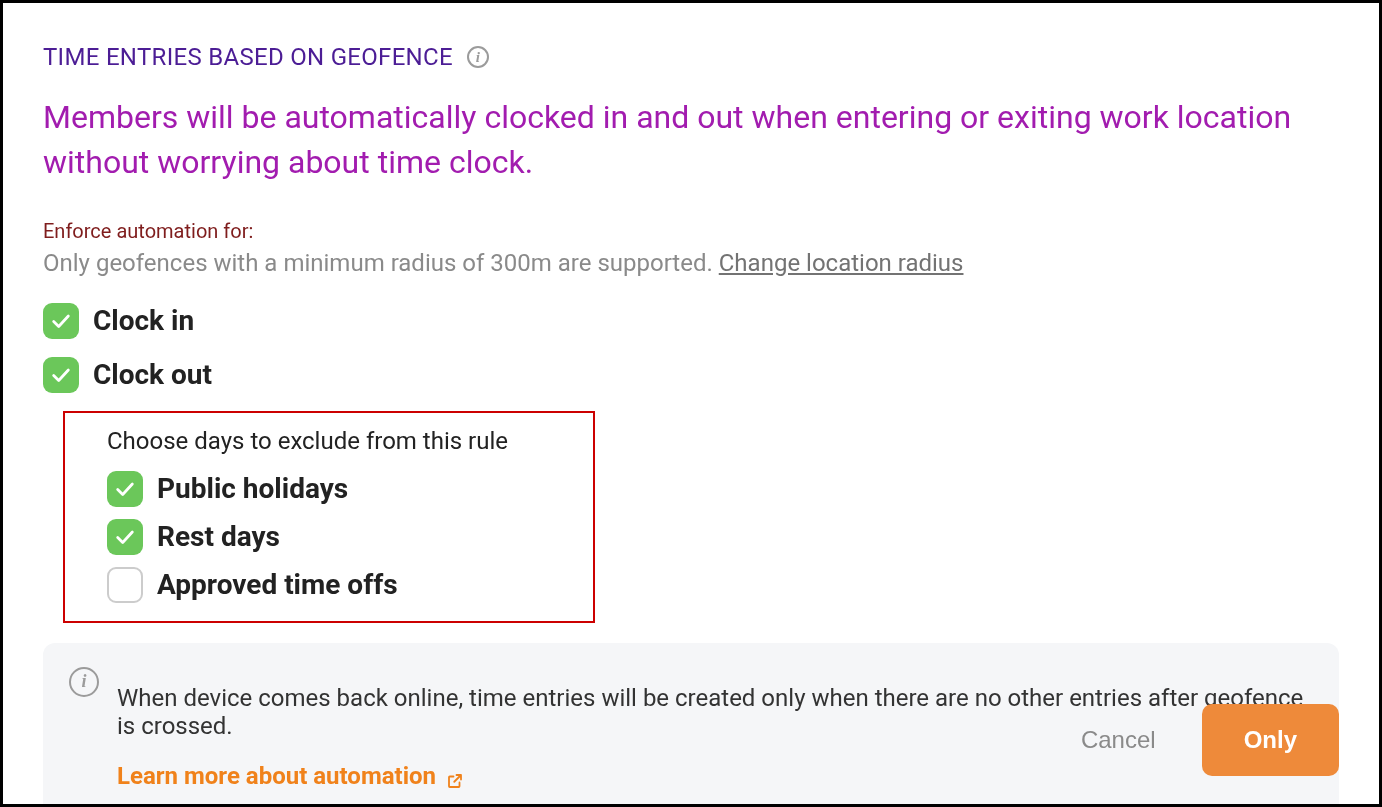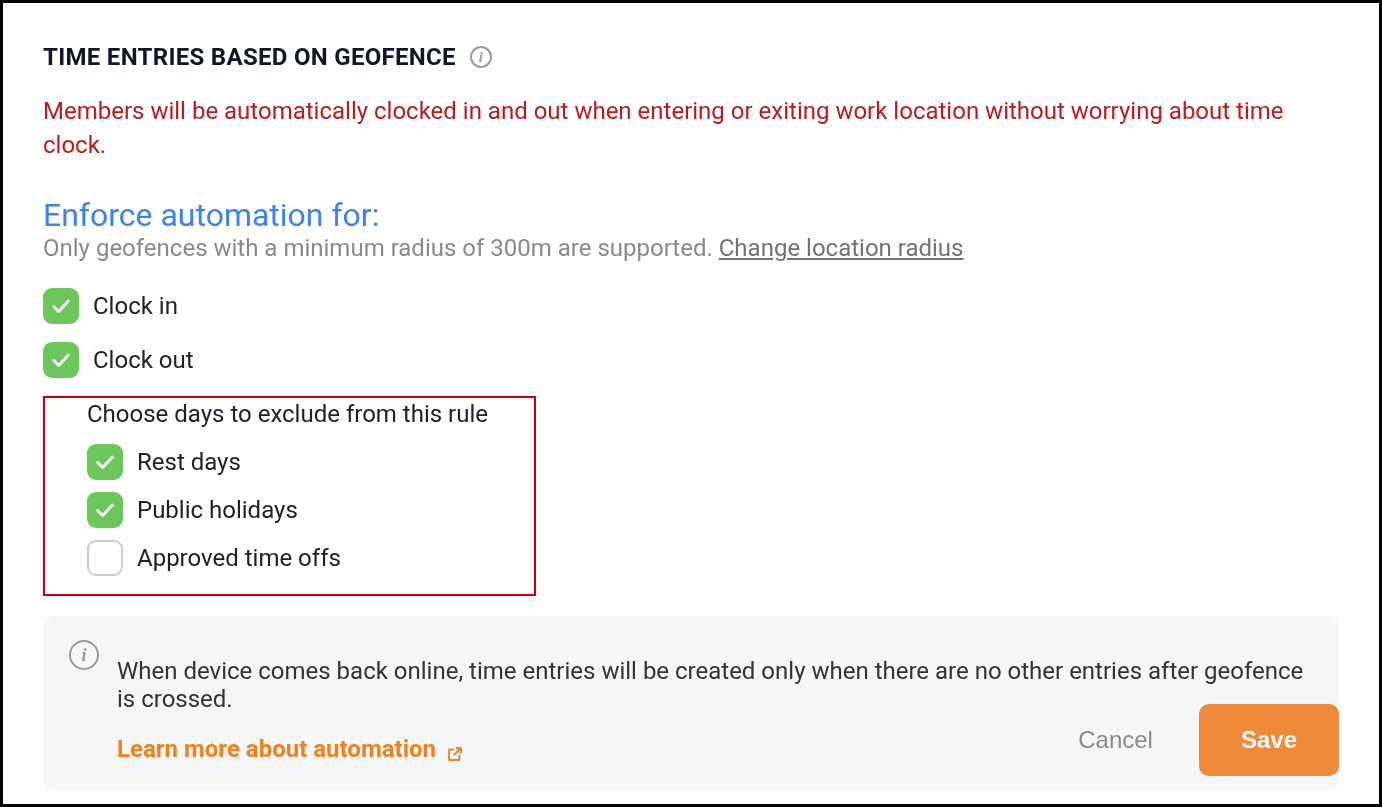--- a/index.html
+++ b/index.html
@@ -15,49 +15,50 @@
       position: relative;
     }
     .header-row {
       display: flex;
       align-items: center;
       gap: 14px;
       margin-bottom: 24px;
     }
     .title {
       font-size: 24px;
-      font-weight: 700;
+      font-weight: 400;
       letter-spacing: 0.3px;
       text-transform: uppercase;
-      color: #0f172a;
+      color: #4c1d95;
     }
     .info-circle {
       width: 22px; height: 22px;
       border: 2px solid #9b9b9b;
       border-radius: 50%;
       display: inline-flex;
       align-items: center;
       justify-content: center;
       color: #9b9b9b;
       font-family: "Times New Roman", serif;
       font-style: italic;
       font-size: 15px;
       font-weight: 600;
       flex-shrink: 0;
     }
     .info-circle.big { width: 30px; height: 30px; font-size: 18px; }
     .subtitle {
-      font-size: 24px;
-      color: #b91c1c;
+      font-size: 32px;
+      color: #a21caf;
       margin-bottom: 34px;
       line-height: 1.4;
     }
     .enforce-label {
-      font-size: 32px;
-      color: #3b82f6;
+      font-size: 20px;
+      color: #7f1d1d;
+      margin-bottom: 6px;
     }
     .hint-row {
       font-size: 24px;
       color: #8a8a8a;
       margin-bottom: 26px;
     }
     .link-orange {
       color: #737373;
       text-decoration: underline;
       cursor: pointer;
@@ -73,28 +74,29 @@
       border-radius: 9px;
       display: inline-flex;
       align-items: center;
       justify-content: center;
       cursor: pointer;
       flex-shrink: 0;
     }
     .checkbox.checked { background: #6bc75a; }
     .checkbox.unchecked { background: #fff; border: 2px solid #ccc; }
     .checkbox svg { width: 22px; height: 22px; }
-    .check-label { font-size: 24px; color: #222; }
+    .check-label { font-size: 28px; color: #222; font-weight: bold; }
 
     .exclude-box {
       border: 2.5px solid #cc0000;
-      width: 493px;
-      padding: 2px 20px 14px 42px;
+      width: 532px;
+      padding: 14px 20px 14px 42px;
       margin-top: 10px;
       margin-bottom: 20px;
+      margin-left: 20px;
     }
     .exclude-title { font-size: 24px; color: #222; margin-bottom: 16px; }
     .exclude-box .check-row { margin-bottom: 12px; }
     .exclude-box .check-row:last-child { margin-bottom: 4px; }
 
     .info-panel {
       background: #f5f6f8;
       border-radius: 12px;
       padding: 24px 26px 26px 26px;
       display: flex;
@@ -178,30 +180,30 @@
 
 <div class="exclude-box">
   <div class="exclude-title">Choose days to exclude from this rule</div>
 
   <div class="check-row">
     <span class="checkbox checked">
       <svg viewBox="0 0 24 24">
           <path fill="none" stroke="#fff" stroke-width="3" stroke-linecap="round" stroke-linejoin="round" d="M4 12.5 L9.5 18 L20 6.5"></path>
         </svg>
     </span>
-    <span class="check-label">Rest days</span>
+    <span class="check-label">Public holidays</span>
   </div>
 
   <div class="check-row">
     <span class="checkbox checked">
       <svg viewBox="0 0 24 24">
           <path fill="none" stroke="#fff" stroke-width="3" stroke-linecap="round" stroke-linejoin="round" d="M4 12.5 L9.5 18 L20 6.5"></path>
         </svg>
     </span>
-    <span class="check-label">Public holidays</span>
+    <span class="check-label">Rest days</span>
   </div>
 
   <div class="check-row">
     <span class="checkbox unchecked"></span>
     <span class="check-label">Approved time offs</span>
   </div>
 </div>
 
 <div class="info-panel">
   <span class="info-circle big">i</span>
@@ -211,14 +213,14 @@
       <span>Learn more about automation</span>
       <svg class="ext-icon" viewBox="0 0 24 24">
         <path fill="none" stroke="#f0821b" stroke-width="2.4" stroke-linecap="round" stroke-linejoin="round" d="M14 4 H20 V10 M20 4 L11 13 M18 14 V19 A1 1 0 0 1 17 20 H5 A1 1 0 0 1 4 19 V7 A1 1 0 0 1 5 6 H10"></path>
       </svg>
     </a>
   </div>
 </div>
 
 <div class="footer">
   <button class="btn-cancel">Cancel</button>
-  <button class="btn-save">Save</button>
+  <button class="btn-save">Only</button>
 </div>
 
 </body></html>

